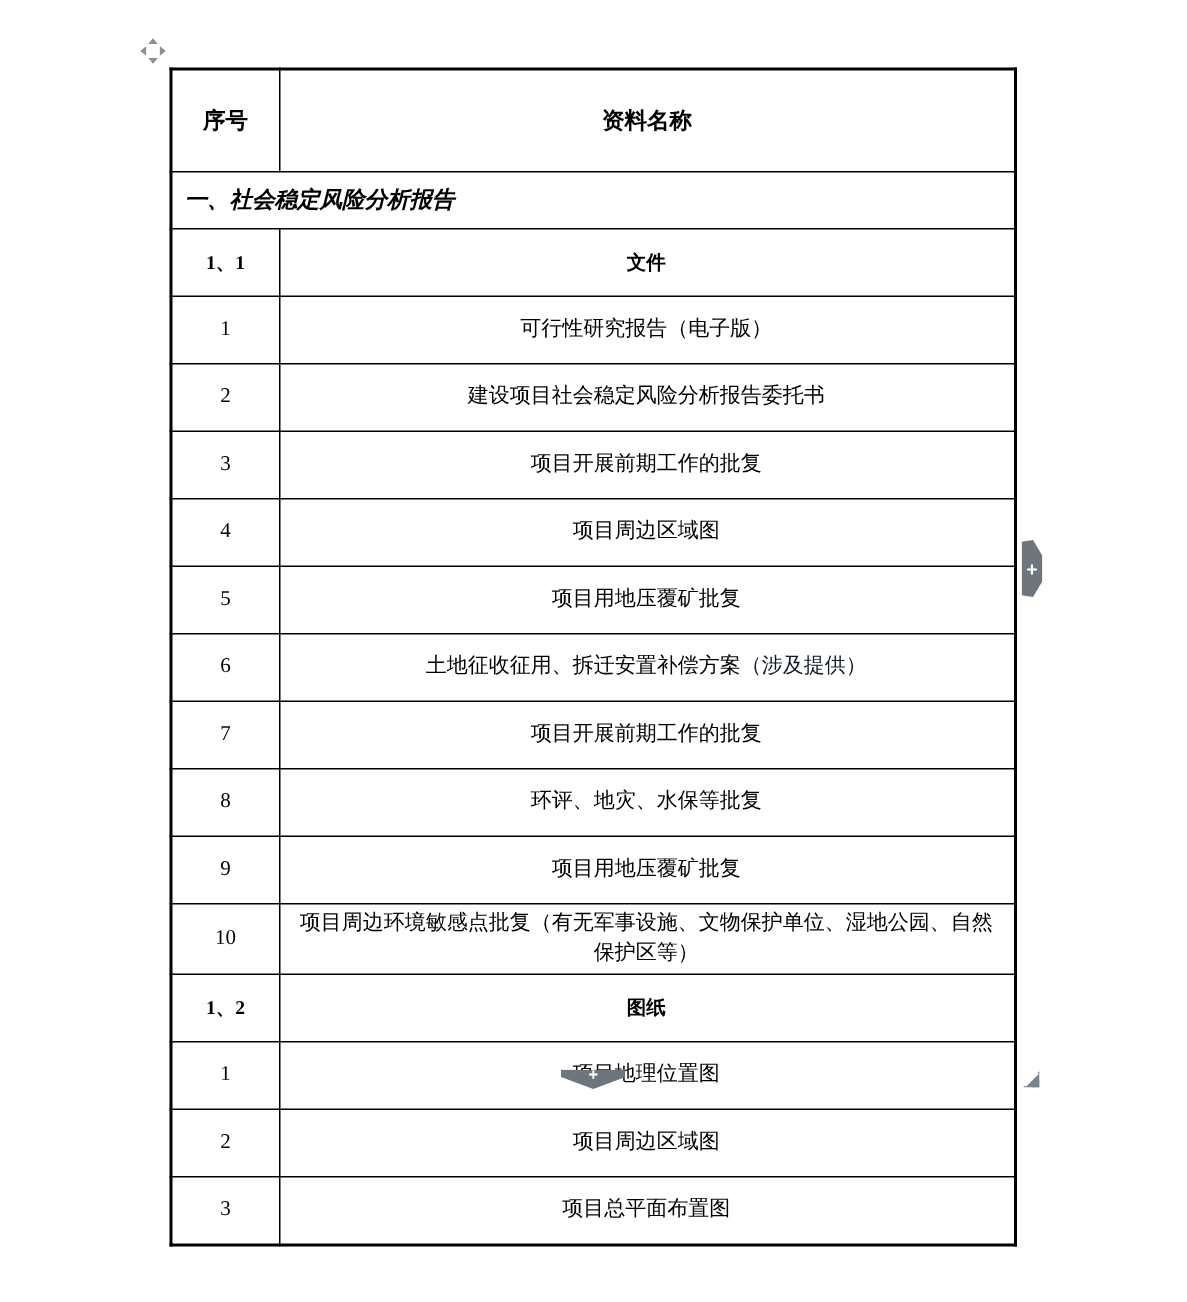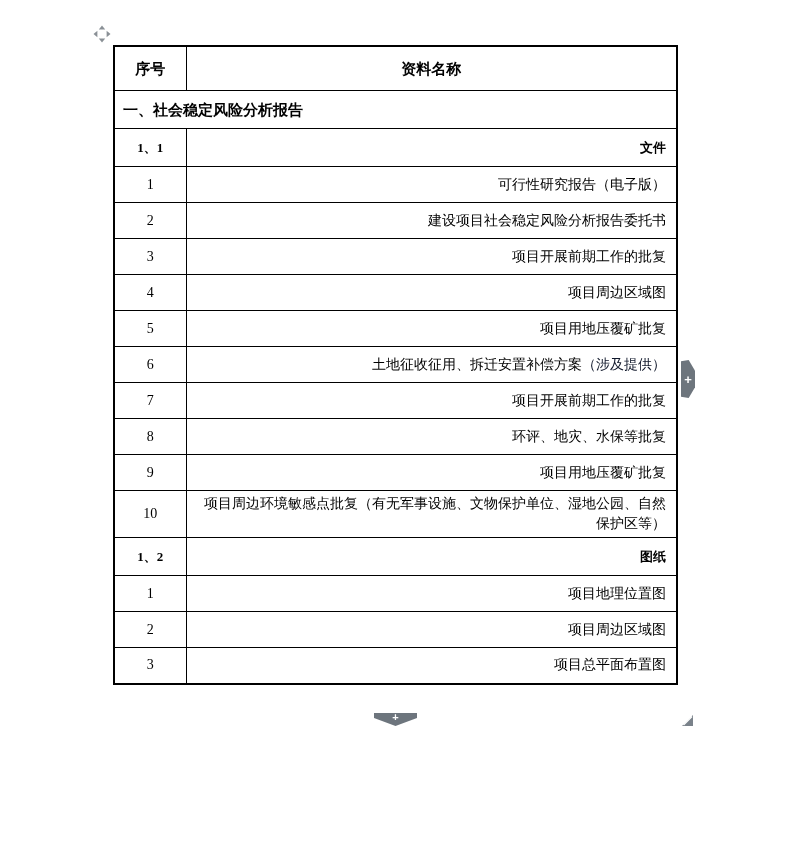--- a/index.html
+++ b/index.html
@@ -10,35 +10,35 @@
   }
   
   table.materials{
     position:absolute;left:113px;top:45px;width:565px;
     border-collapse:collapse;table-layout:fixed;
     border:2px solid #000;
   }
   col.c-num{width:72px;}
   .materials th,.materials td{
     border:1px solid #000;vertical-align:middle;
-    font-size:14px;line-height:20px;padding:0;
+    font-size:14px;line-height:20px;padding:12px;
   }
   .materials thead th{
     font-weight:bold;font-size:15px;text-align:center;height:43px;
   }
-  tr.r-section{height:38px;}
+  tr.r-section{height:38px;font-style:italic;}
   tr.r-section td{
     font-weight:bold;font-size:15px;text-align:left;padding:2px 8px;
   }
   tr.r-sub{height:38px;}
   tr.r-sub td{font-weight:bold;font-size:13px;}
   tr.r-item{height:36px;}
   tr.r-tall{height:43px;}
   td.cell-num{text-align:center;}
-  td.cell-name{text-align:right;padding:3px 10px 3px 9px;}
+  td.cell-name{text-align:center;padding:3px 10px 3px 9px;}
   
   .move-handle{
     position:absolute;left:93px;top:25px;width:18px;height:18px;
     cursor:move;
   }
   .expand-right{
     position:absolute;left:681px;top:360px;width:14px;height:38px;
     background:#6d757d;color:#fff;
     clip-path:polygon(0 3%,55% 0,100% 28%,100% 72%,55% 100%,0 97%);
     display:flex;align-items:center;justify-content:center;

